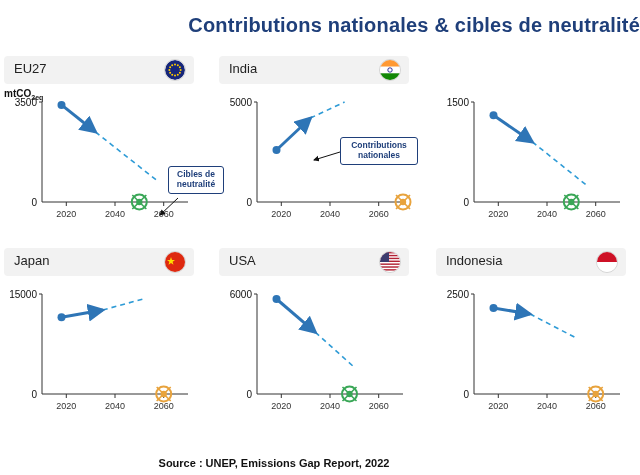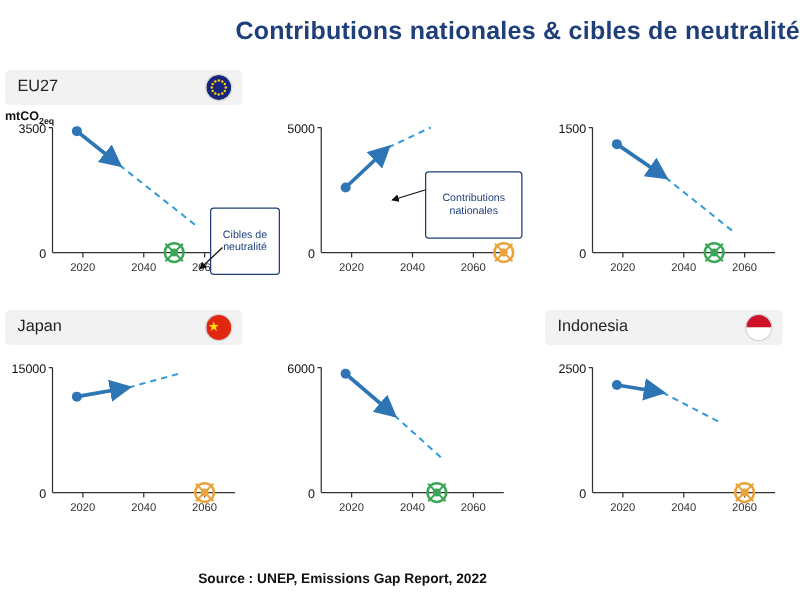--- a/index.html
+++ b/index.html
@@ -79,24 +79,24 @@
   .unit sub {
     font-size: 7px;
   }
   .callout {
     position: absolute;
     background: #ffffff;
     border: 1px solid #1f3f7a;
     border-radius: 3px;
     font-size: 8.5px;
     color: #1f3f7a;
-    font-weight: normal;
+    font-weight: bold;
     text-align: center;
     line-height: 1.15;
-    padding: 16px 4px;
+    padding: 3px 4px;
     box-sizing: border-box;
   }
   #source {
     position: absolute;
     bottom: 6px;
     width: 548px;
     text-align: center;
     font-size: 11px;
     font-weight: bold;
     color: #111;
@@ -153,20 +153,31 @@
         <line x1="61.5" y1="18.9" x2="95.5" y2="46.0" stroke="#2e75b6" stroke-width="3" marker-end="url(#ah0)"></line>
         <circle cx="61.5" cy="18.9" r="4" fill="#2e75b6"></circle>
         <circle cx="139.3" cy="116.0" r="7.5" fill="none" stroke="#3aa757" stroke-width="2"></circle>
         <circle cx="139.3" cy="116.0" r="3.2" fill="#3aa757"></circle>
         <line x1="132.3" y1="109.0" x2="146.3" y2="123.0" stroke="#3aa757" stroke-width="1.6"></line>
         <line x1="146.3" y1="109.0" x2="132.3" y2="123.0" stroke="#3aa757" stroke-width="1.6"></line>
       </svg>
       <div class="unit"><span>mtCO</span><sub>2eq</sub></div>
     </div>
     <div class="panel" style="left: 215px; top: 0px;">
+      <div class="panel-head">
+        <div class="panel-title">India</div>
+        <div class="flag">
+          <svg width="20" height="20" viewBox="0 0 20 20">
+            <rect width="20" height="6.7" fill="#ff9933"></rect>
+            <rect y="6.7" width="20" height="6.6" fill="#ffffff"></rect>
+            <rect y="13.3" width="20" height="6.7" fill="#138808"></rect>
+            <circle cx="10" cy="10" r="2.2" fill="none" stroke="#000080" stroke-width="0.8"></circle>
+          </svg>
+        </div>
+      </div>
       <svg class="plot" width="200" height="150" viewBox="0 0 200 150">
         <defs>
           <marker id="ah1" markerWidth="7" markerHeight="7" refX="5" refY="3" orient="auto">
             <path d="M0,0 L6,3 L0,6 z" fill="#2e75b6"></path>
           </marker>
         </defs>
         <line x1="42" y1="16" x2="42" y2="116" stroke="#333" stroke-width="1"></line>
         <line x1="42" y1="116" x2="188" y2="116" stroke="#333" stroke-width="1"></line>
         <text class="ymax-text" x="37" y="20" text-anchor="end">5000</text>
         <text class="ymax-text" x="37" y="120" text-anchor="end">0</text>
@@ -243,20 +254,36 @@
         <line x1="102.8" y1="32.0" x2="144.2" y2="20.7" stroke="#2e9bd6" stroke-width="1.6" stroke-dasharray="5,4"></line>
         <line x1="61.5" y1="39.3" x2="102.8" y2="32.0" stroke="#2e75b6" stroke-width="3" marker-end="url(#ah3)"></line>
         <circle cx="61.5" cy="39.3" r="4" fill="#2e75b6"></circle>
         <circle cx="163.7" cy="116.0" r="7.5" fill="none" stroke="#e8a33d" stroke-width="2"></circle>
         <circle cx="163.7" cy="116.0" r="3.2" fill="#e8a33d"></circle>
         <line x1="156.7" y1="109.0" x2="170.7" y2="123.0" stroke="#e8a33d" stroke-width="1.6"></line>
         <line x1="170.7" y1="109.0" x2="156.7" y2="123.0" stroke="#e8a33d" stroke-width="1.6"></line>
       </svg>
     </div>
     <div class="panel" style="left: 215px; top: 192px;">
+      <div class="panel-head">
+        <div class="panel-title">USA</div>
+        <div class="flag">
+          <svg width="20" height="20" viewBox="0 0 20 20">
+            <rect width="20" height="20" fill="#ffffff"></rect>
+            <rect y="0.00" width="20" height="1.43" fill="#b22234"></rect>
+            <rect y="2.86" width="20" height="1.43" fill="#b22234"></rect>
+            <rect y="5.72" width="20" height="1.43" fill="#b22234"></rect>
+            <rect y="8.58" width="20" height="1.43" fill="#b22234"></rect>
+            <rect y="11.44" width="20" height="1.43" fill="#b22234"></rect>
+            <rect y="14.30" width="20" height="1.43" fill="#b22234"></rect>
+            <rect y="17.16" width="20" height="1.43" fill="#b22234"></rect>
+            <rect width="9" height="10" fill="#3c3b6e"></rect>
+          </svg>
+        </div>
+      </div>
       <svg class="plot" width="200" height="150" viewBox="0 0 200 150">
         <defs>
           <marker id="ah4" markerWidth="7" markerHeight="7" refX="5" refY="3" orient="auto">
             <path d="M0,0 L6,3 L0,6 z" fill="#2e75b6"></path>
           </marker>
         </defs>
         <line x1="42" y1="16" x2="42" y2="116" stroke="#333" stroke-width="1"></line>
         <line x1="42" y1="116" x2="188" y2="116" stroke="#333" stroke-width="1"></line>
         <text class="ymax-text" x="37" y="20" text-anchor="end">6000</text>
         <text class="ymax-text" x="37" y="120" text-anchor="end">0</text>

